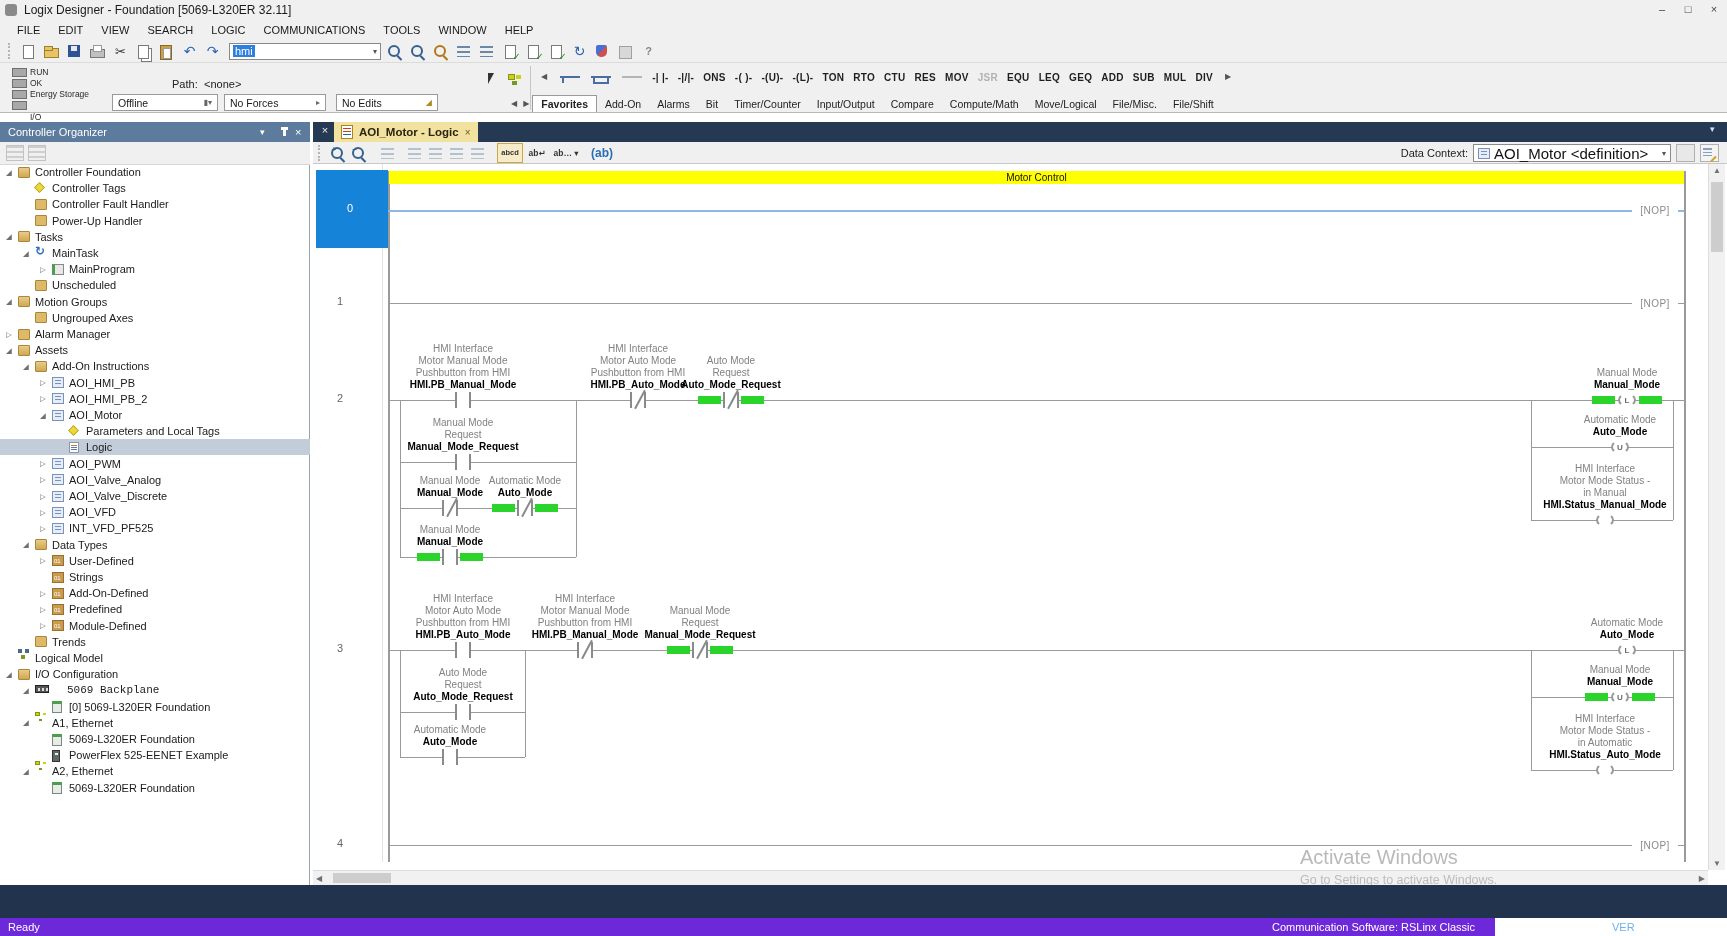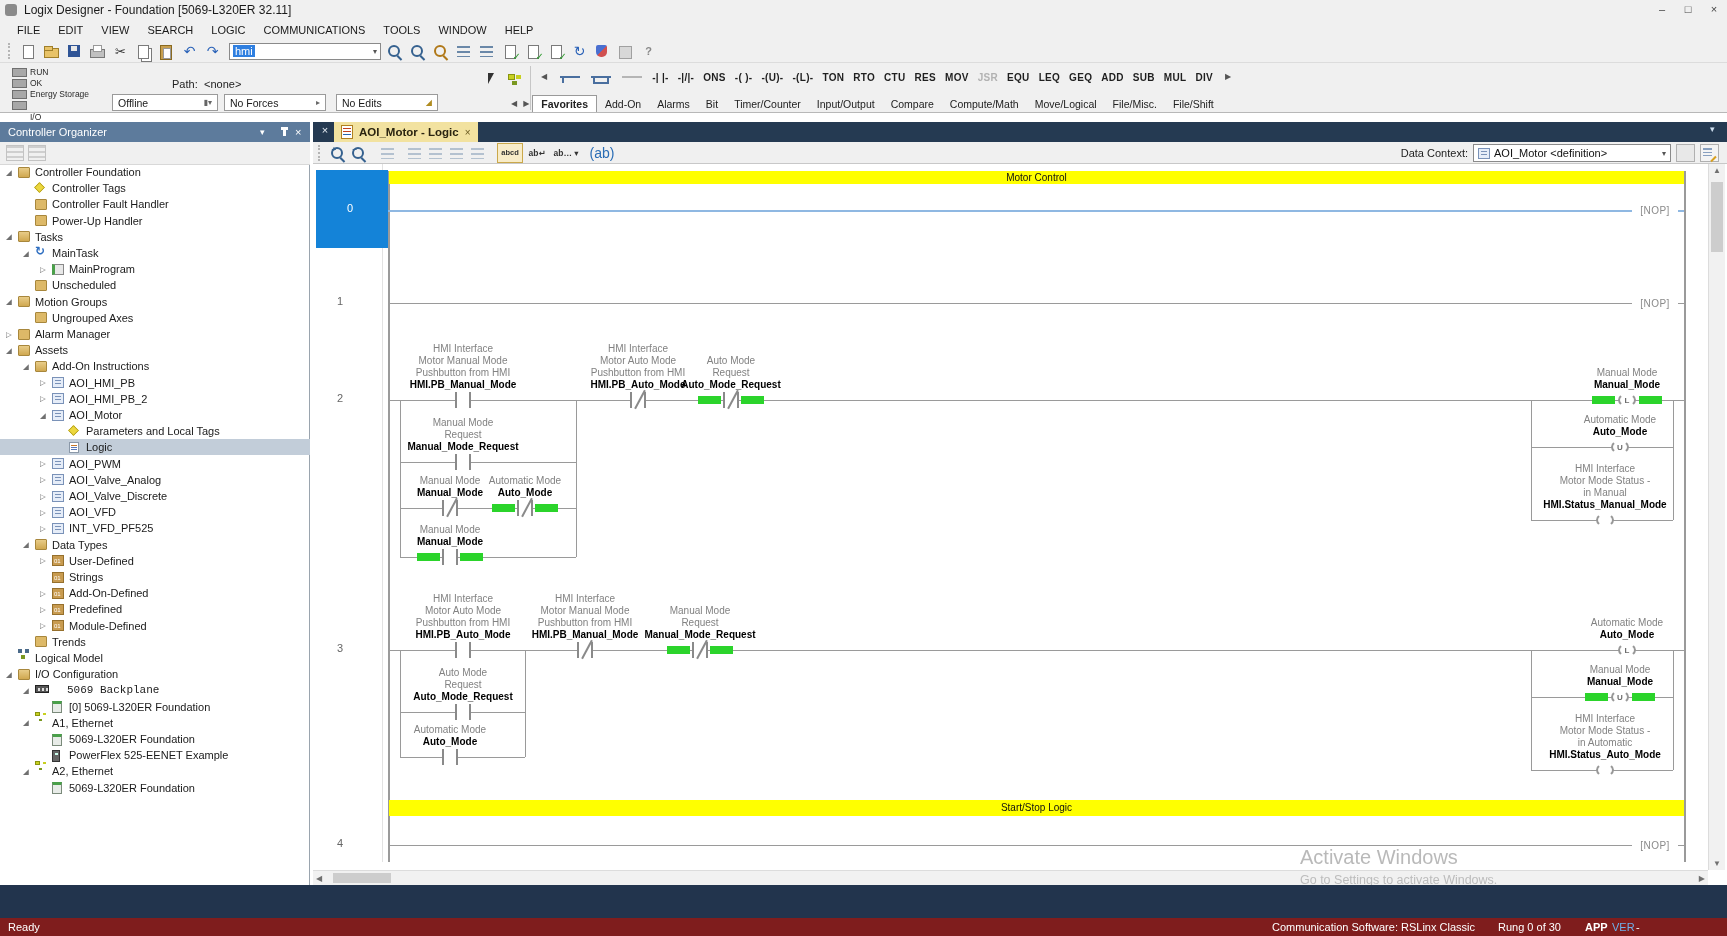--- a/index.html
+++ b/index.html
@@ -105,21 +105,21 @@
   #edittab .lad::before{content:'';position:absolute;left:1px;top:2px;right:1px;height:1px;background:#c04020;box-shadow:0 3px #c04020,0 6px #2868b0}
   #edittab .ttl{font-size:11.5px;font-weight:bold;color:#2a2410;white-space:nowrap}
   #edittab .cls{color:#6a5a20;font-size:10px}
   #tabmenu{left:1710px;top:124px;color:#cfe0f0;font-size:9px}
   #ladtools{left:313px;top:142px;width:1414px;height:22px;background:#f0f0f0;border-bottom:1px solid #c8c8c8;display:flex;align-items:center;padding-left:5px;box-sizing:border-box}
   .lti{width:20px;height:18px;position:relative;display:flex;align-items:center;justify-content:center;margin-right:1px}
   .lti.gray{opacity:.45}
   .lti .ms{position:absolute;left:3.5px;top:1.5px;font-size:8px;font-weight:bold;color:#35618f}
   .abcd{background:#f8ecc8;border:1px solid #caa84a;font-size:7.5px;font-weight:bold;color:#333;width:24px}
   .smalltxt{font-size:8.5px;color:#333;font-weight:bold}
-  .bluetxt{font-size:14px;color:#2a6db5;font-weight:normal}
+  .bluetxt{font-size:12px;color:#2a6db5;font-weight:bold}
   #dctx{position:absolute;right:8px;top:0;height:22px;display:flex;align-items:center;gap:5px}
   #dctxcombo{width:198px;height:18px;background:#fff;border:1px solid #8a8a8a;display:flex;align-items:center;padding:0 4px;gap:4px;box-sizing:border-box}
   #dctxcombo .dd{margin-left:auto;font-size:8px;color:#555}
   .dcbtn{width:17px;height:16px;border:1px solid #b0b0b0;background:#e8e8e8;position:relative}
   .dcbtn.ed{background:#f4f4f4}
   .dcbtn.ed::before{content:'';position:absolute;left:2px;top:3px;width:9px;height:8px;background:repeating-linear-gradient(#88a0c0 0 1.5px,transparent 1.5px 3.5px)}
   .dcbtn.ed::after{content:'';position:absolute;right:1px;bottom:1px;width:7px;height:2px;background:#d8a020;transform:rotate(-45deg)}
   
   #canvas{left:313px;top:164px;width:1395px;height:706px;background:#fff;overflow:hidden;position:absolute}
   #canvas>div{position:absolute}
@@ -145,21 +145,21 @@
   #vscroll{left:1708px;top:164px;width:17px;height:706px;background:#f1f1f1;border-left:1px solid #dcdcdc;box-sizing:border-box}
   #vthumb{position:absolute;left:2px;top:18px;width:12px;height:70px;background:#cdcdcd}
   #hscroll{left:313px;top:870px;width:1395px;height:15px;background:#f1f1f1;border-top:1px solid #dcdcdc;box-sizing:border-box}
   #hthumb{position:absolute;left:20px;top:2px;width:58px;height:10px;background:#cdcdcd}
   .scrarr{position:absolute;font-size:8px;color:#707070}
   
   .wm1{left:1300px;top:846px;font-size:20px;color:rgba(128,128,128,.55)}
   .wm2{left:1300px;top:873px;font-size:12.5px;color:rgba(135,135,135,.5)}
   
   #watchbar{left:0;top:885px;width:1727px;height:33px;background:#22344d}
-  #statusbar{left:0;top:918px;width:1727px;height:18px;background:#7f1d1d;color:#fff}
+  #statusbar{left:0;top:918px;width:1495px;height:18px;background:#6d28d9;color:#fff}
   #statusbar span{position:absolute;top:3px;font-size:11px;white-space:nowrap}
 </style>
 </head>
 <body>
 
 <div id="titlebar" class="abs">
   <div id="appicon" class="abs"></div>
   <div id="apptitle" class="abs">Logix Designer - Foundation [5069-L320ER 32.11]</div>
   <div class="winbtn abs" style="left:1649px">–</div>
   <div class="winbtn abs" style="left:1675px">□</div>
@@ -508,37 +508,34 @@
   <div style="width:8px"></div>
   <div class="lti abcd">abcd</div>
   <div class="lti smalltxt" style="width:26px">ab↵</div>
   <div class="lti smalltxt" style="width:30px">ab…&nbsp;▾</div>
   <div style="width:10px"></div>
   <div class="lti bluetxt">(ab)</div>
   <div id="dctx">
     <span style="font-size:11px;color:#222">Data Context:</span>
     <div id="dctxcombo">
       <span class="ti ti-aoi" style="position:relative;display:inline-block"></span>
-      <span style="font-size:11px">AOI_Motor &lt;definition&gt;</span>
+      <span style="font-size:15px">AOI_Motor &lt;definition&gt;</span>
       <span class="dd">▾</span>
     </div>
     <div class="dcbtn"></div>
     <div class="dcbtn ed"></div>
   </div>
 </div>
 
 <div id="canvas" class="abs">
     <div class="marginline" style="left: 69px; top: 0px; width: 1px; height: 698px;"></div>
     <div class="wire" style="left: 75px; top: 7px; width: 1.5px; height: 691px;"></div>
     <div class="wire" style="left: 1371px; top: 7px; width: 1.5px; height: 691px;"></div>
     <div class="banner" style="left: 76px; top: 7px; width: 1295px; height: 13px;">
       <div>Motor Control</div>
-    </div>
-    <div class="banner" style="left: 76px; top: 636px; width: 1295px; height: 16px;">
-      <div>Start/Stop Logic</div>
     </div>
     <div class="selbox" style="left: 3px; top: 6px; width: 68px; height: 78px;">
       <span>0</span>
     </div>
     <div class="selbar" style="left: 70px; top: 6px; width: 5px; height: 78px;"></div>
     <div class="wire sel" style="left: 75px; top: 46px; width: 1296px; height: 1px;"></div>
     <div class="nop" style="left: 1319px; top: 40px; width: 46px; height: 13px;">[NOP]</div>
     <div class="rnum" style="left: 0px; top: 131px; width: 54px; height: 14px;">1</div>
     <div class="wire" style="left: 75px; top: 139px; width: 1296px; height: 1px;"></div>
     <div class="nop" style="left: 1319px; top: 133px; width: 46px; height: 13px;">[NOP]</div>

